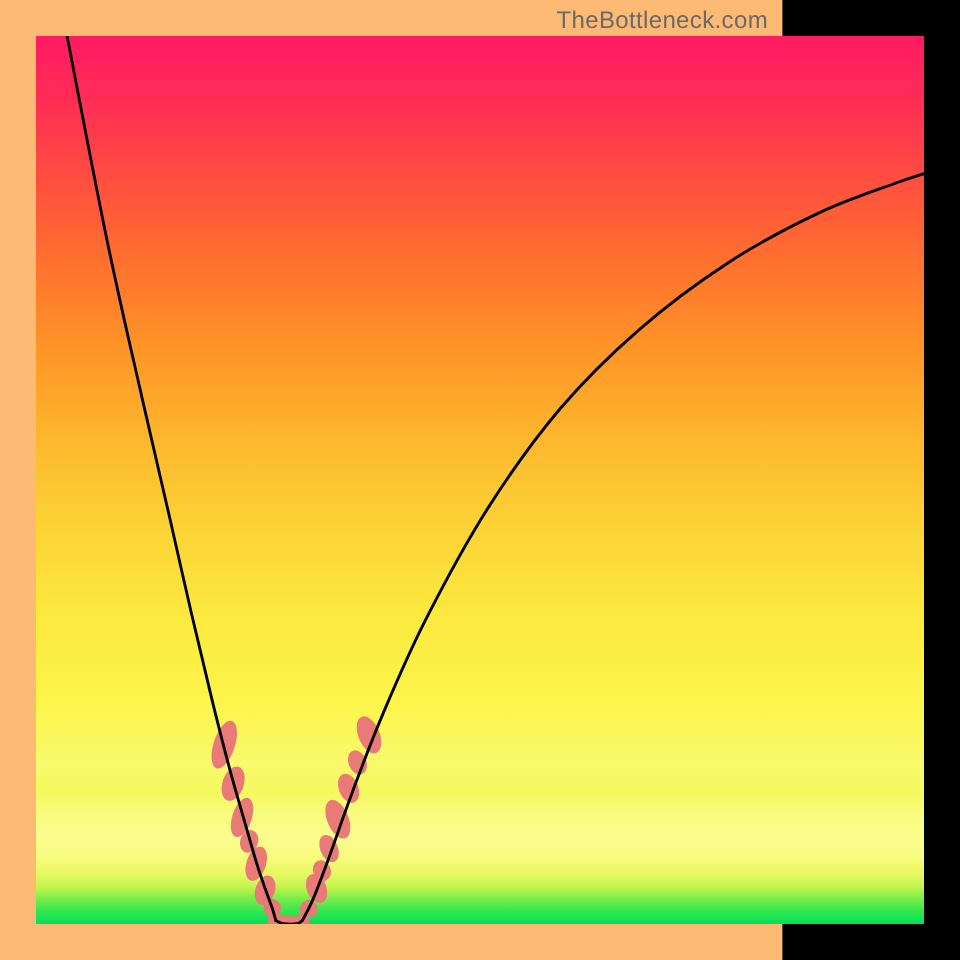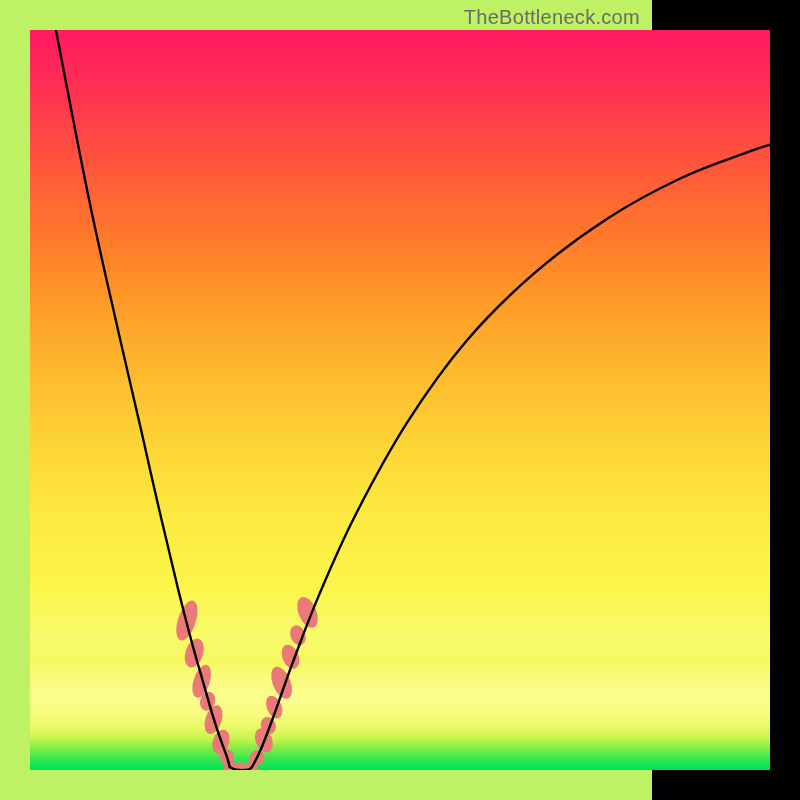--- a/index.html
+++ b/index.html
@@ -8,21 +8,21 @@
     width: 800px;
     height: 800px;
     overflow: hidden;
     background: #000;
     font-family: Arial, Helvetica, sans-serif;
   }
   .frame {
     position: absolute;
     left: 0; top: 0;
     width: 652px; height: 800px;
-    background: #bef264;
+    background: #fdba74;
   }
   .plot-area {
     position: absolute;
     left: 30px;
     top: 30px;
     width: 740px;
     height: 740px;
     overflow: hidden;
   }
   .gradient-bg {

